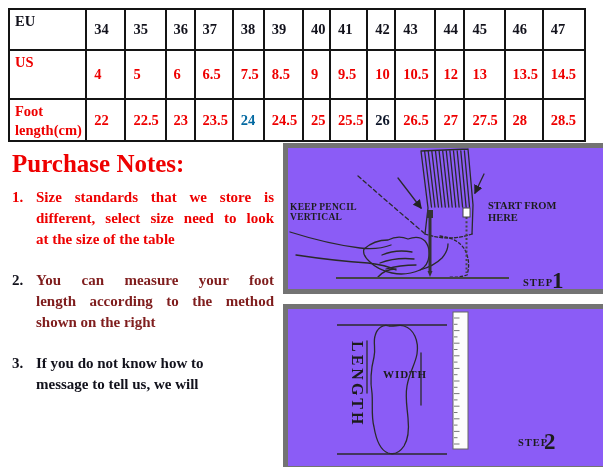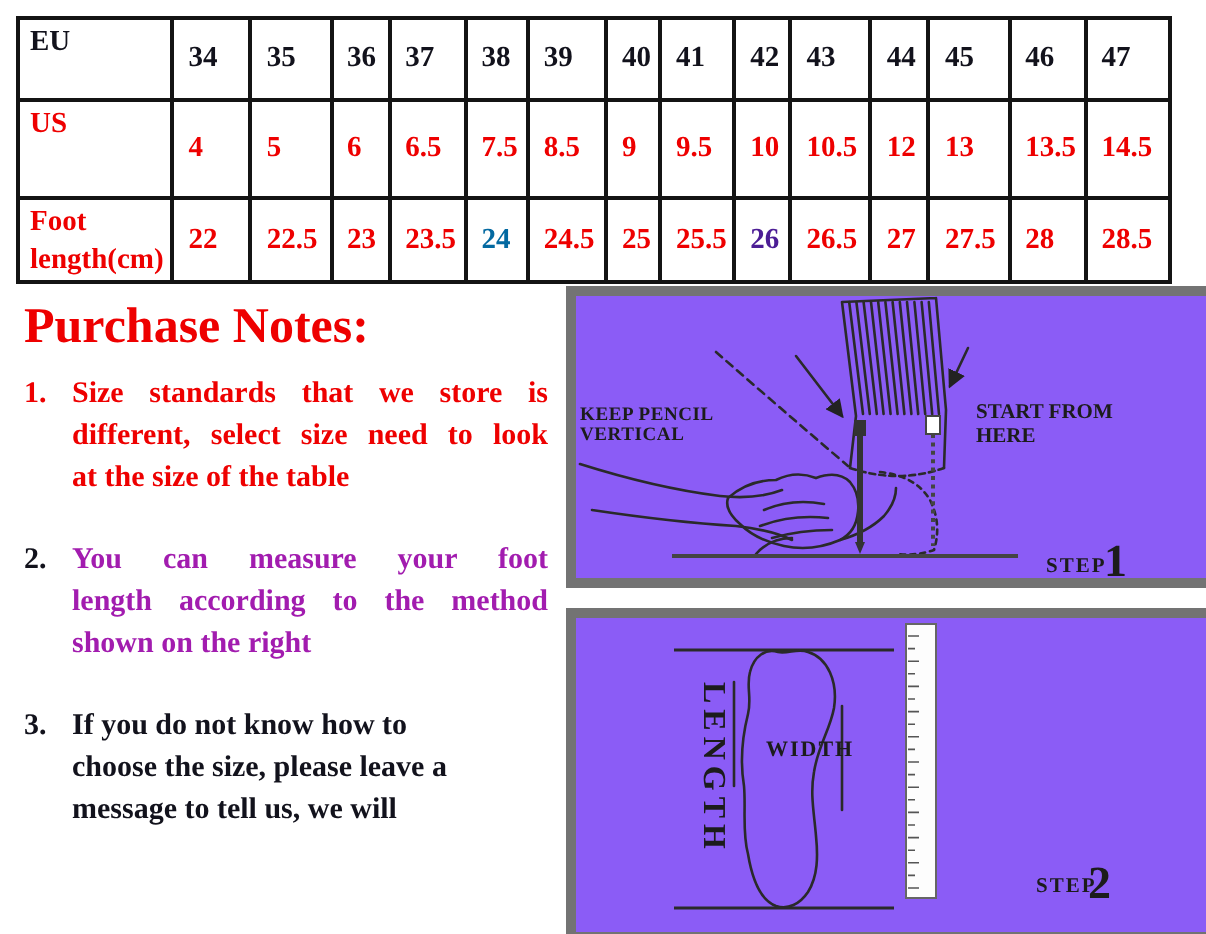--- a/index.html
+++ b/index.html
@@ -89,21 +89,21 @@
         <tr class="r2">
           <td class="label-cell" style="color: rgb(238, 0, 0);">Foot length(cm)</td>
           <td class="value-cell" style="color: rgb(238, 0, 0);">22</td>
           <td class="value-cell" style="color: rgb(238, 0, 0);">22.5</td>
           <td class="value-cell" style="color: rgb(238, 0, 0);">23</td>
           <td class="value-cell" style="color: rgb(238, 0, 0);">23.5</td>
           <td class="value-cell" style="color: #0369a1;">24</td>
           <td class="value-cell" style="color: rgb(238, 0, 0);">24.5</td>
           <td class="value-cell" style="color: rgb(238, 0, 0);">25</td>
           <td class="value-cell" style="color: rgb(238, 0, 0);">25.5</td>
-          <td class="value-cell" style="color: #4c1d95; border-radius: 11px;">26</td>
+          <td class="value-cell" style="color: #0f172a; border-radius: 11px;">26</td>
           <td class="value-cell" style="color: rgb(238, 0, 0);">26.5</td>
           <td class="value-cell" style="color: rgb(238, 0, 0);">27</td>
           <td class="value-cell" style="color: rgb(238, 0, 0);">27.5</td>
           <td class="value-cell" style="color: rgb(238, 0, 0);">28</td>
           <td class="value-cell" style="color: rgb(238, 0, 0);">28.5</td>
         </tr>
       </tbody>
   </table>
 
   <div class="notes">
@@ -112,31 +112,30 @@
         <div class="note-item">
           <div class="note-num" style="color: rgb(238, 0, 0);">1.</div>
           <div class="note-text" style="color: rgb(238, 0, 0);">
             <div class="note-line justify">Size standards that we store is</div>
             <div class="note-line justify">different, select size need to look</div>
             <div class="note-line">at the size of the table</div>
           </div>
         </div>
         <div class="note-item">
           <div class="note-num" style="color: rgb(18, 18, 28);">2.</div>
-          <div class="note-text" style="color: #a21caf;">
+          <div class="note-text" style="color: #7f1d1d;">
             <div class="note-line justify">You can measure your foot</div>
             <div class="note-line justify">length according to the method</div>
             <div class="note-line">shown on the right</div>
           </div>
         </div>
         <div class="note-item">
           <div class="note-num" style="color: rgb(18, 18, 28);">3.</div>
           <div class="note-text" style="color: rgb(18, 18, 28);">
             <div class="note-line">If you do not know how to</div>
-            <div class="note-line">choose the size, please leave a</div>
             <div class="note-line">message to tell us, we will</div>
           </div>
         </div>
       </div>
   </div>
 
   <div class="fig fig1">
     <svg viewBox="0 0 316 141">
       <defs>
         <marker id="ah" viewBox="0 0 10 10" refX="8.5" refY="5" markerWidth="7" markerHeight="7" orient="auto">

